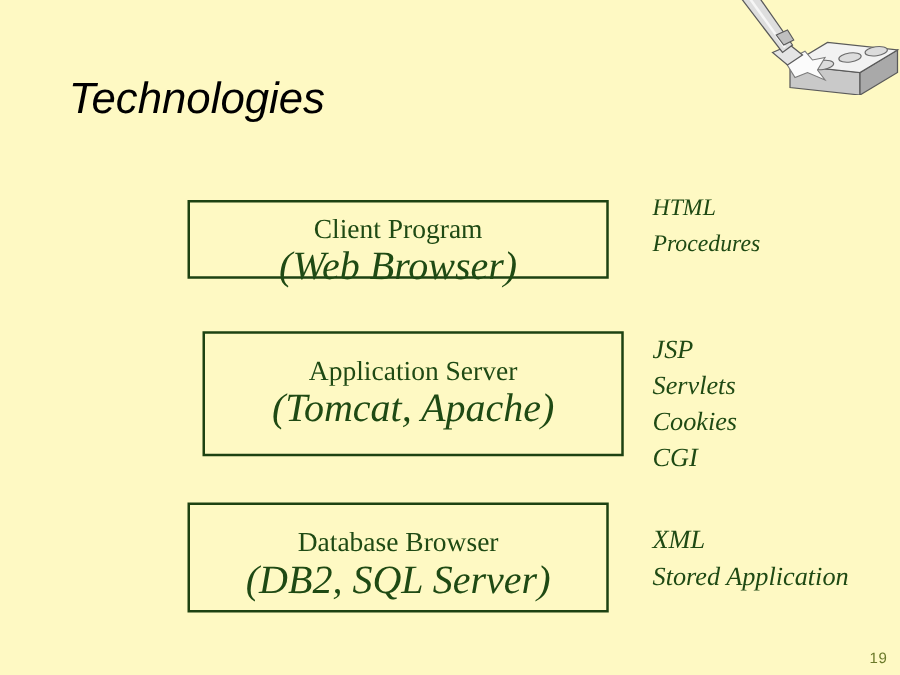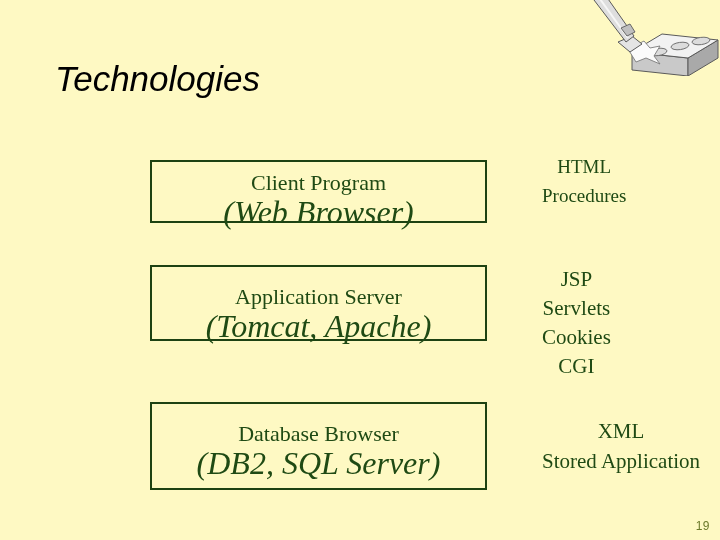--- a/index.html
+++ b/index.html
@@ -66,30 +66,31 @@
     font-family: "Liberation Serif", serif;
     font-style: italic;
     font-size: 32px;
     line-height: 30px;
     color: #1f4a14;
     white-space: nowrap;
   }
 
   
   #box-client   { top: 160px; height: 63px; padding-top: 7px; }
-  #box-appsrv   { top: 265px; height: 76px; padding-top: 16px; }
+  #box-appsrv   { top: 265px; height: 100px; padding-top: 16px; margin-left: 12px; }
   #box-database { top: 402px; height: 88px; padding-top: 16px; }
 
   
   .tech-list {
     position: absolute;
-    left: 542px;
+    left: 522px;
     color: #1f4a14;
     font-family: "Liberation Serif", serif;
-    text-align: center;
+    font-style: italic;
+    text-align: left;
   }
   .tech-item {
     white-space: nowrap;
     color: #1f4a14;
   }
   #tech-client { top: 152px; font-size: 19px; line-height: 29px; }
   #tech-appsrv { top: 265px; font-size: 21px; line-height: 29px; }
   #tech-database { top: 416px; font-size: 21px; line-height: 30px; }
 
   

